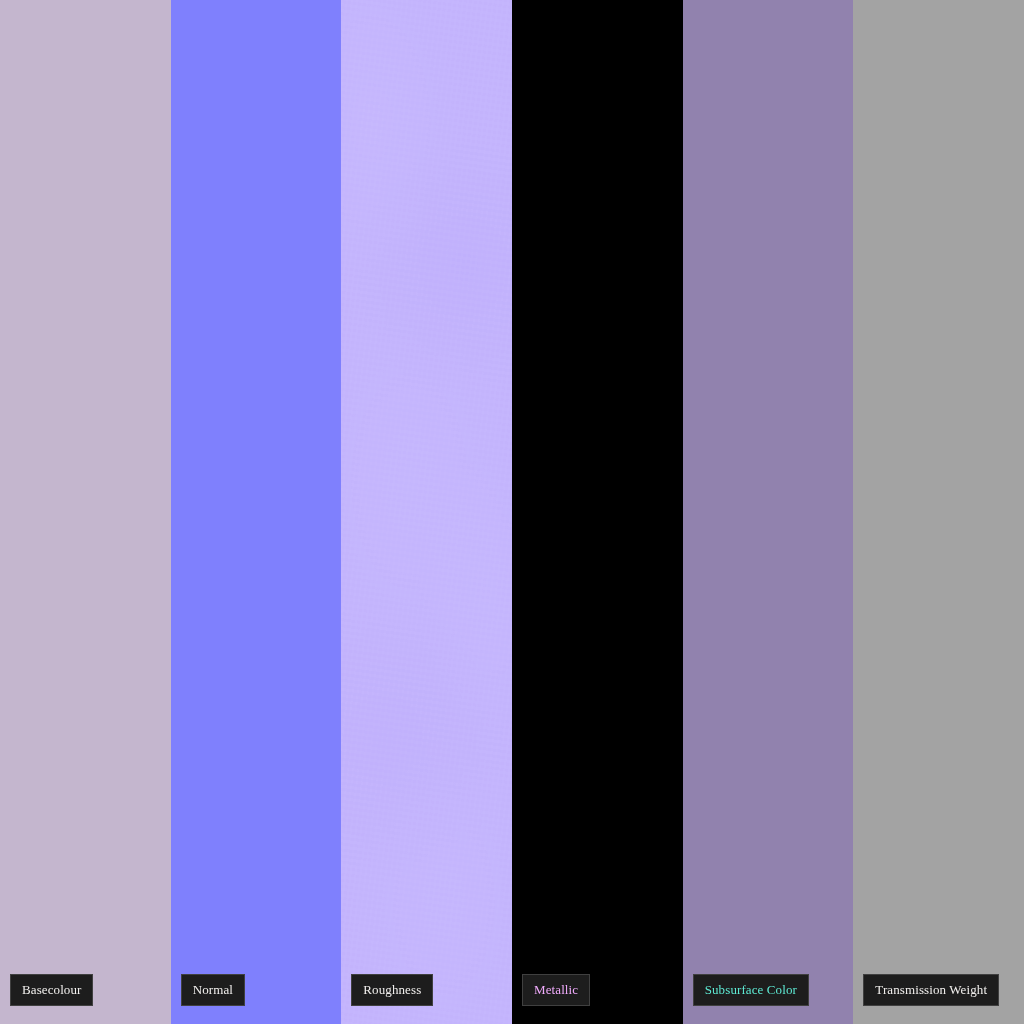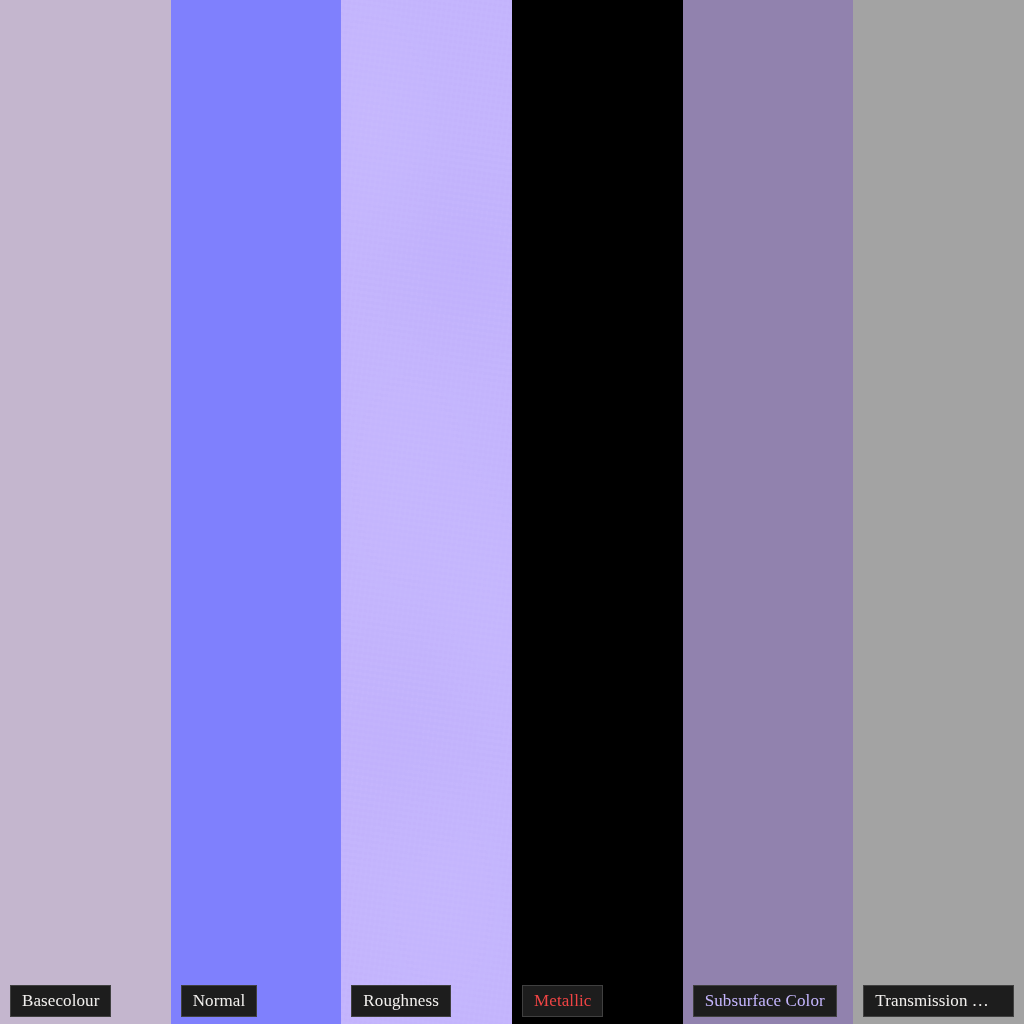--- a/index.html
+++ b/index.html
@@ -43,29 +43,29 @@
       radial-gradient(ellipse 100px 200px at 85% 58%, rgba(255,255,255,0.06), rgba(255,255,255,0) 70%),
       radial-gradient(ellipse 180px 200px at 25% 72%, rgba(0,0,0,0.08), rgba(0,0,0,0) 72%),
       radial-gradient(ellipse 130px 240px at 60% 88%, rgba(255,255,255,0.05), rgba(255,255,255,0) 70%),
       repeating-linear-gradient(8deg, rgba(255,255,255,0.018) 0 3px, rgba(0,0,0,0.018) 3px 6px),
       repeating-linear-gradient(97deg, rgba(255,255,255,0.014) 0 2px, rgba(0,0,0,0.014) 2px 5px);
   }
   
   .label-chip {
     position: absolute;
     left: 10px;
-    bottom: 7px;
+    bottom: 18px;
     display: inline-block;
     max-width: calc(100% - 20px);
     box-sizing: border-box;
     padding: 5px 11px 6px 11px;
     background: #1d1d1d;
     color: #f2f0ee;
     border: 1px solid rgba(190,190,190,0.22);
-    font-size: 17px;
+    font-size: 13px;
     line-height: 19px;
     letter-spacing: 0.1px;
     white-space: nowrap;
     overflow: hidden;
     text-overflow: ellipsis;
   }
 </style>
 </head>
 <body>
 
@@ -78,24 +78,24 @@
       <div class="channel" style="background: rgb(127, 128, 253); text-align: center;">
     <div class="noise-layer"></div>
     <span class="label-chip" style="background: rgb(29, 29, 29); color: rgb(242, 240, 238);">Normal</span>
   </div>
       <div class="channel textured" style="background: #c4b5fd;">
     <div class="noise-layer"></div>
     <span class="label-chip" style="background: rgb(29, 29, 29); color: rgb(242, 240, 238);">Roughness</span>
   </div>
       <div class="channel" style="background: rgb(0, 0, 0);">
     <div class="noise-layer"></div>
-    <span class="label-chip" style="background: rgb(29, 29, 29); color: #ef4444;">Metallic</span>
+    <span class="label-chip" style="background: rgb(29, 29, 29); color: #f0abfc;">Metallic</span>
   </div>
       <div class="channel" style="background: rgb(145, 130, 174);">
     <div class="noise-layer"></div>
-    <span class="label-chip" style="background: rgb(29, 29, 29); color: #c4b5fd;">Subsurface Color</span>
+    <span class="label-chip" style="background: rgb(29, 29, 29); color: #5eead4;">Subsurface Color</span>
   </div>
       <div class="channel" style="background: rgb(163, 163, 163);">
     <div class="noise-layer"></div>
     <span class="label-chip" style="background: rgb(29, 29, 29); color: rgb(242, 240, 238);">Transmission Weight</span>
   </div>
     </div>
 </div>
 
 </body></html>

